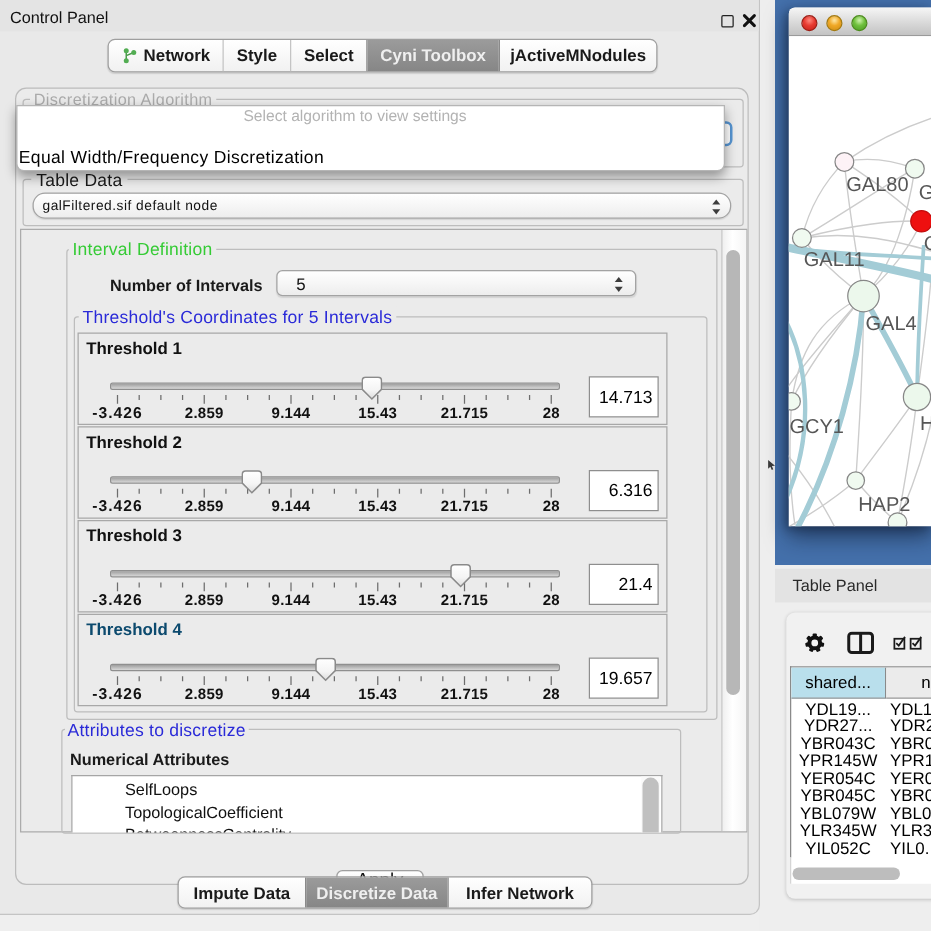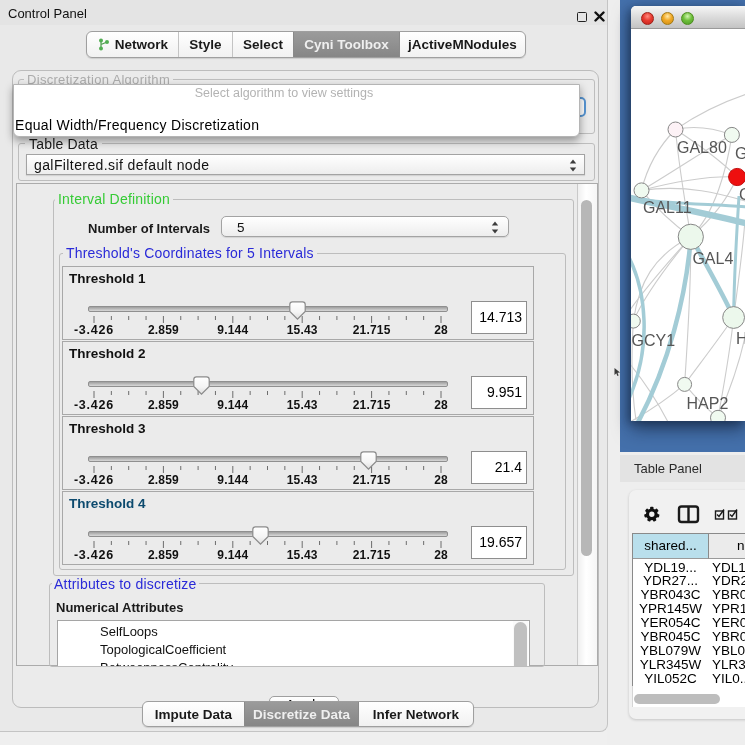--- a/index.html
+++ b/index.html
@@ -154,22 +154,22 @@
   <div class="abs" style="left:12px;top:70px;width:585px;height:636px;background:#ebebeb;border:1px solid #bcbcbc;border-radius:9px;"></div>
 
   <div class="abs" style="left:18px;top:79px;width:575px;height:53px;border:1px solid #bdbdbd;border-radius:3px;"></div>
   <div class="abs" style="left:24px;top:72px;font-size:13px;color:#ababab;background:#ebebeb;padding:0 3px;letter-spacing:0.3px;">Discretization Algorithm</div>
 
   <div class="abs" style="left:553px;top:97px;width:29px;height:16px;border-radius:5px;background:#fff;
        border:2.5px solid #5795d2;"></div>
 
   <div class="abs" style="left:18px;top:143px;width:575px;height:36px;border:1px solid #bdbdbd;border-radius:3px;"></div>
   <div class="abs" style="left:25px;top:135.5px;font-size:14px;color:#1a1a1a;background:#ebebeb;padding:0 4px;letter-spacing:0.2px;">Table Data</div>
-  <div class="abs" style="left:26px;top:154px;width:559px;height:21px;border:1px solid #a3a3a3;border-radius:0;
-       background:linear-gradient(#ffffff,#ededed);box-shadow:0 1px 1px rgba(0,0,0,.1);font-size:14px;color:#111;
+  <div class="abs" style="left:26px;top:154px;width:559px;height:21px;border:1px solid #a3a3a3;border-radius:10px;
+       background:linear-gradient(#ffffff,#ededed);box-shadow:0 1px 1px rgba(0,0,0,.1);font-size:11px;color:#111;
        line-height:20px;padding-left:7px;box-sizing:border-box;letter-spacing:0.4px;">galFiltered.sif default node
     <svg style="position:absolute;right:7px;top:4px;" width="8" height="13" viewBox="0 0 8 13">
       <path d="M4 0.5 L7.2 4.6 L0.8 4.6 Z" fill="#3c3c3c"></path>
       <path d="M4 12.5 L7.2 8.4 L0.8 8.4 Z" fill="#3c3c3c"></path>
     </svg>
   </div>
 
   <div class="abs" style="left:16px;top:183px;width:582px;height:483px;border:1px solid #ababab;box-sizing:border-box;background:#ebebeb;overflow:hidden;">
 
     <div class="abs" style="left:560px;top:0;width:20px;height:481px;background:linear-gradient(90deg,#efefef,#ffffff 40%,#f4f4f4);border-left:1px solid #c9c9c9;"></div>
@@ -270,21 +270,21 @@
       <svg style="position:absolute;left:129.5px;top:33.5px;" width="17" height="20" viewBox="0 0 17 20">
           <path d="M3.5 0.8 L13.5 0.8 Q16.2 0.8 16.2 3.5 L16.2 10.5 L8.5 18.2 L0.8 10.5 L0.8 3.5 Q0.8 0.8 3.5 0.8 Z" fill="url(#tg157)" stroke="#8a8a8a" stroke-width="1.2"></path>
           <defs>
             <linearGradient id="tg157" x1="0" y1="0" x2="0" y2="1">
               <stop offset="0" stop-color="#ffffff"></stop>
               <stop offset="0.6" stop-color="#f4f4f4"></stop>
               <stop offset="1" stop-color="#dcdcdc"></stop>
             </linearGradient>
           </defs>
         </svg>
-      <div style="position:absolute;left:408px;top:33.5px;width:56px;height:33px;background:#fff;border:1px solid #8e8e8e;box-sizing:border-box;font-size:14px;color:#000;text-align:right;line-height:31px;padding-right:4px;">9.951</div>
+      <div style="position:absolute;left:408px;top:33.5px;width:56px;height:33px;background:#fff;border:1px solid #8e8e8e;box-sizing:border-box;font-size:14px;color:#000;text-align:right;line-height:31px;padding-right:4px;">6.316</div>
     </div>
     <div class="abs" style="left:45px;top:232px;width:472px;height:74px;border:1px solid #a8a8a8;background:#ebebeb;box-sizing:border-box;">
       <div style="position:absolute;left:6px;top:4px;font-size:13.5px;font-weight:bold;color:#111;">Threshold 3</div>
       <div style="position:absolute;left:25px;top:38.5px;width:358px;height:4px;border-radius:2px;background:linear-gradient(#9e9e9e,#d8d8d8);border:0.5px solid #8f8f8f;"></div>
       <svg style="position:absolute;left:0;top:0;" width="472" height="74">
           <line x1="31.00" y1="49" x2="31.00" y2="56" stroke="#6d6d6d" stroke-width="1"></line>
           <line x1="48.35" y1="49" x2="48.35" y2="53" stroke="#6d6d6d" stroke-width="1"></line>
           <line x1="65.70" y1="49" x2="65.70" y2="53" stroke="#6d6d6d" stroke-width="1"></line>
           <line x1="83.05" y1="49" x2="83.05" y2="53" stroke="#6d6d6d" stroke-width="1"></line>
           <line x1="100.40" y1="49" x2="100.40" y2="56" stroke="#6d6d6d" stroke-width="1"></line>

